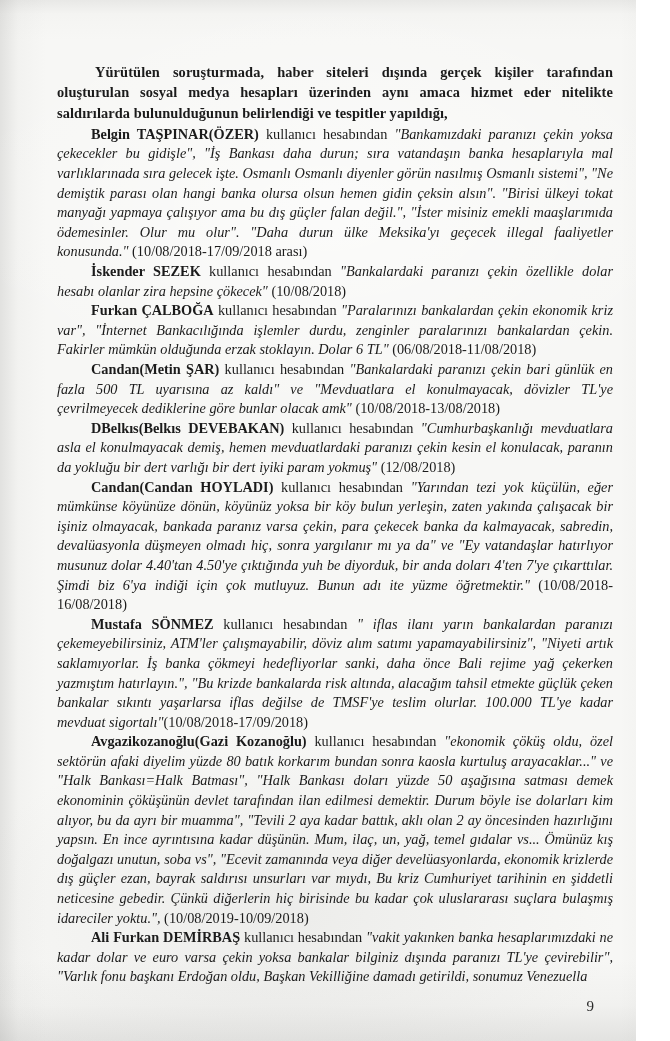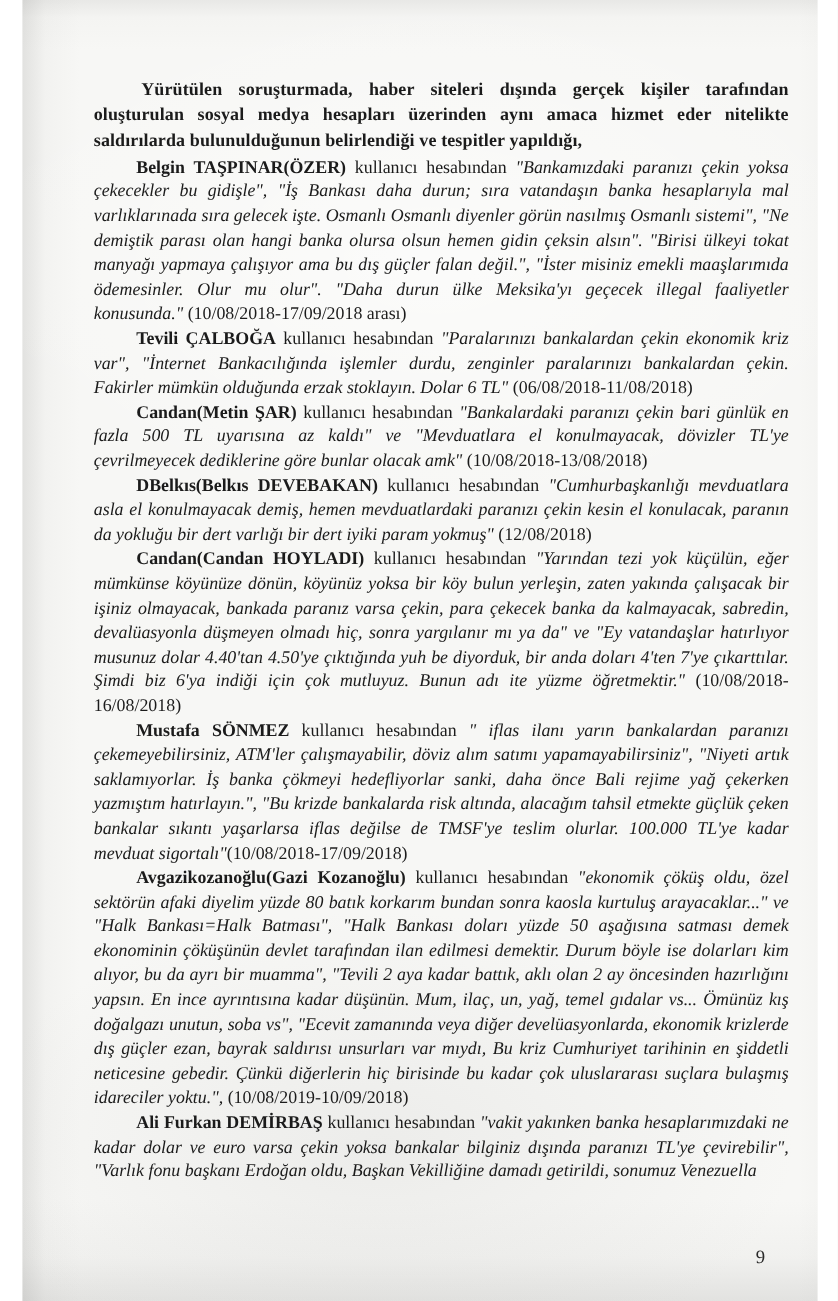--- a/index.html
+++ b/index.html
@@ -17,21 +17,20 @@
 
   
   .page {
     position: relative;
     width: 636px;
     height: 1041px;
     background:
       linear-gradient(180deg, #e8e8e6 0px, #f4f4f2 14px, #f7f7f5 40px, #f7f7f5 960px, #f1f1ef 1005px, #e2e2e0 1041px),
       #f6f6f4;
     box-sizing: border-box;
-    margin-left: 18px;
   }
   
   .page::before {
     content: "";
     position: absolute;
     inset: 0;
     pointer-events: none;
     background:
       linear-gradient(90deg, rgba(120,120,118,0.17) 0px, rgba(150,150,148,0.05) 18px, rgba(255,255,255,0) 46px,
                              rgba(255,255,255,0) 620px, rgba(160,160,158,0.06) 650px, rgba(120,120,118,0.16) 670px);
@@ -112,23 +111,26 @@
 
   <div class="content">
 
     <p class="para-lead">Yürütülen soruşturmada, haber siteleri dışında gerçek kişiler tarafından oluşturulan sosyal medya hesapları üzerinden aynı amaca hizmet eder nitelikte saldırılarda bulunulduğunun belirlendiği ve tespitler yapıldığı,</p>
 
 
     <p class="para-entry">
       <span class="nameb">Belgin TAŞPINAR(ÖZER)</span><span class="plain"> kullanıcı hesabından </span><span class="quote">"Bankamızdaki paranızı çekin yoksa çekecekler bu gidişle", "İş Bankası daha durun; sıra vatandaşın banka hesaplarıyla mal varlıklarınada sıra gelecek işte. Osmanlı Osmanlı diyenler görün nasılmış Osmanlı sistemi", "Ne demiştik parası olan hangi banka olursa olsun hemen gidin çeksin alsın". "Birisi ülkeyi tokat manyağı yapmaya çalışıyor ama bu dış güçler falan değil.", "İster misiniz emekli maaşlarımıda ödemesinler. Olur mu olur". "Daha durun ülke Meksika'yı geçecek illegal faaliyetler konusunda."</span><span class="plain"> (10/08/2018-17/09/2018 arası)</span>
     </p>
 
+    <p class="para-entry">
+      <span class="nameb">İskender SEZEK</span><span class="plain"> kullanıcı hesabından </span><span class="quote">"Bankalardaki paranızı çekin özellikle dolar hesabı olanlar zira hepsine çökecek"</span><span class="plain"> (10/08/2018)</span>
+    </p>
 
     <p class="para-entry">
-      <span class="nameb">Tevili ÇALBOĞA</span><span class="plain"> kullanıcı hesabından </span><span class="quote">"Paralarınızı bankalardan çekin ekonomik kriz var", "İnternet Bankacılığında işlemler durdu, zenginler paralarınızı bankalardan çekin. Fakirler mümkün olduğunda erzak stoklayın. Dolar 6 TL"</span><span class="plain"> (06/08/2018-11/08/2018)</span>
+      <span class="nameb">Furkan ÇALBOĞA</span><span class="plain"> kullanıcı hesabından </span><span class="quote">"Paralarınızı bankalardan çekin ekonomik kriz var", "İnternet Bankacılığında işlemler durdu, zenginler paralarınızı bankalardan çekin. Fakirler mümkün olduğunda erzak stoklayın. Dolar 6 TL"</span><span class="plain"> (06/08/2018-11/08/2018)</span>
     </p>
 
     <p class="para-entry">
       <span class="nameb">Candan(Metin ŞAR)</span><span class="plain"> kullanıcı hesabından </span><span class="quote">"Bankalardaki paranızı çekin bari günlük en fazla 500 TL uyarısına az kaldı" ve "Mevduatlara el konulmayacak, dövizler TL'ye çevrilmeyecek dediklerine göre bunlar olacak amk"</span><span class="plain"> (10/08/2018-13/08/2018)</span>
     </p>
 
     <p class="para-entry">
       <span class="nameb">DBelkıs(Belkıs DEVEBAKAN)</span><span class="plain"> kullanıcı hesabından </span><span class="quote">"Cumhurbaşkanlığı mevduatlara asla el konulmayacak demiş, hemen mevduatlardaki paranızı çekin kesin el konulacak, paranın da yokluğu bir dert varlığı bir dert iyiki param yokmuş"</span><span class="plain"> (12/08/2018)</span>
     </p>
 

